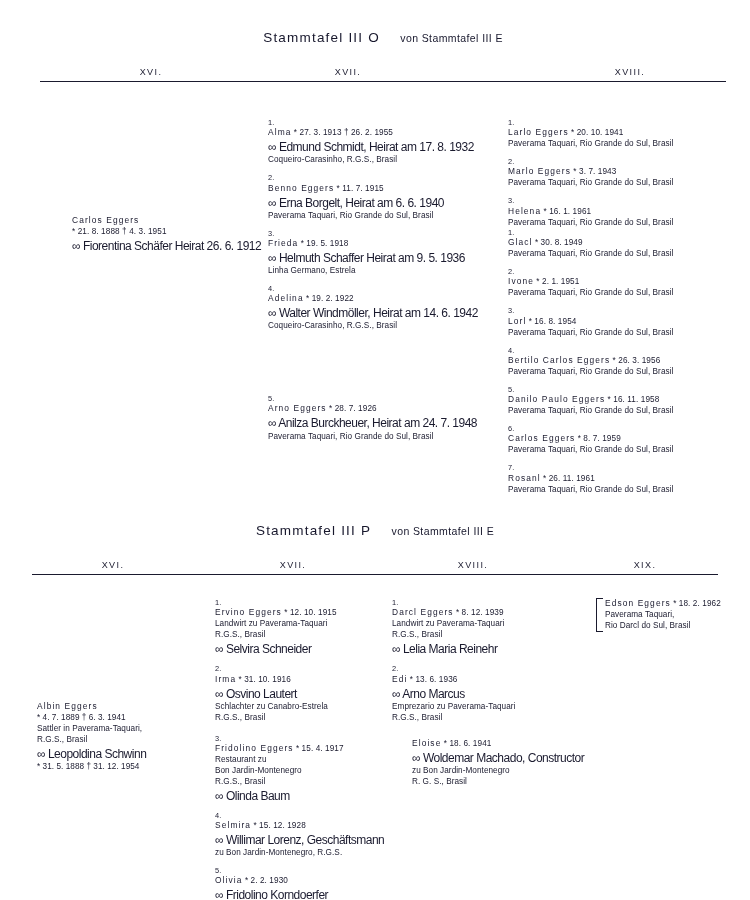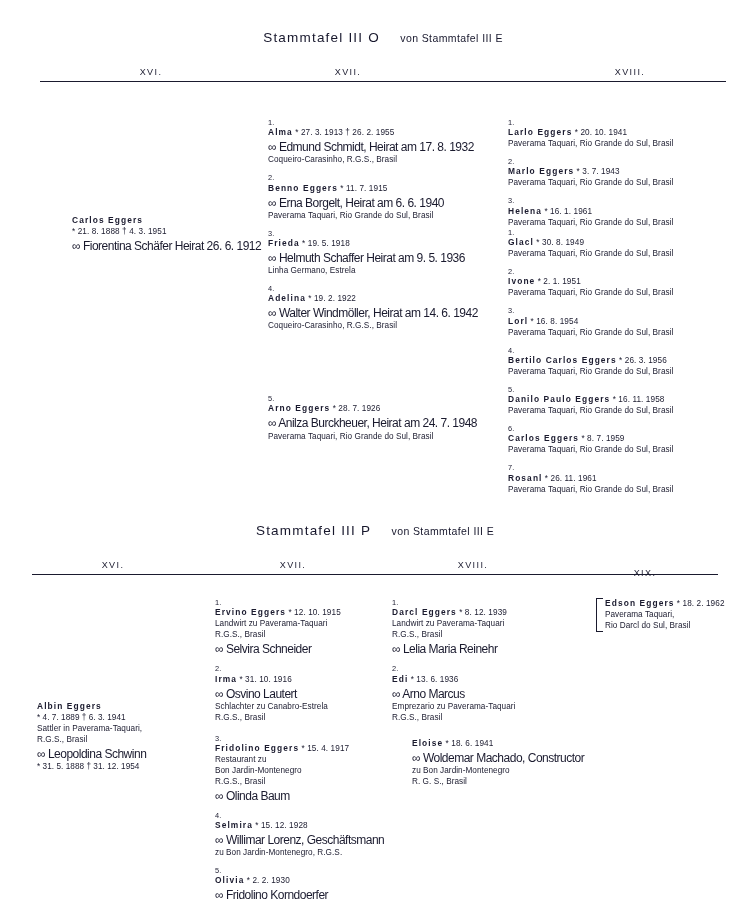--- a/index.html
+++ b/index.html
@@ -61,21 +61,21 @@
     letter-spacing: 0.05px;
   }
   .entry {
     margin-bottom: 7px;
   }
   .num {
     font-size: 7.4px;
     line-height: 1.25;
   }
   .nm {
-    font-weight: bold;
+    font-weight: normal;
     letter-spacing: 1.1px;
     font-size: 8.4px;
   }
   .dates {
     letter-spacing: 0.1px;
   }
   .ln {
     display: block;
     white-space: nowrap;
   }
@@ -238,21 +238,21 @@
 
     <div class="chart-title-row">
       <span class="chart-title">Stammtafel III P</span>
       <span class="chart-subtitle">von Stammtafel III E</span>
     </div>
 
     <div class="gen-header" style="margin-top:22px;">
       <span style="left:113px;">XVI.</span>
       <span style="left:293px;">XVII.</span>
       <span style="left:473px;">XVIII.</span>
-      <span style="left:645px;margin-top:8px;">XIX.</span>
+      <span style="left:645px;">XIX.</span>
     </div>
     <div class="rule" style="margin:0 32px;"></div>
 
     <div class="col" style="left:37px; top:178px; width:175px;">
       <div class="entry">
         <span class="nm">Albin Eggers</span><br>
         <span class="ln">* 4. 7. 1889  † 6. 3. 1941</span>
         <span class="ln">Sattler in Paverama-Taquari,</span>
         <span class="ln">R.G.S., Brasil</span>
         <span class="ln oo">∞ Leopoldina Schwinn</span>

